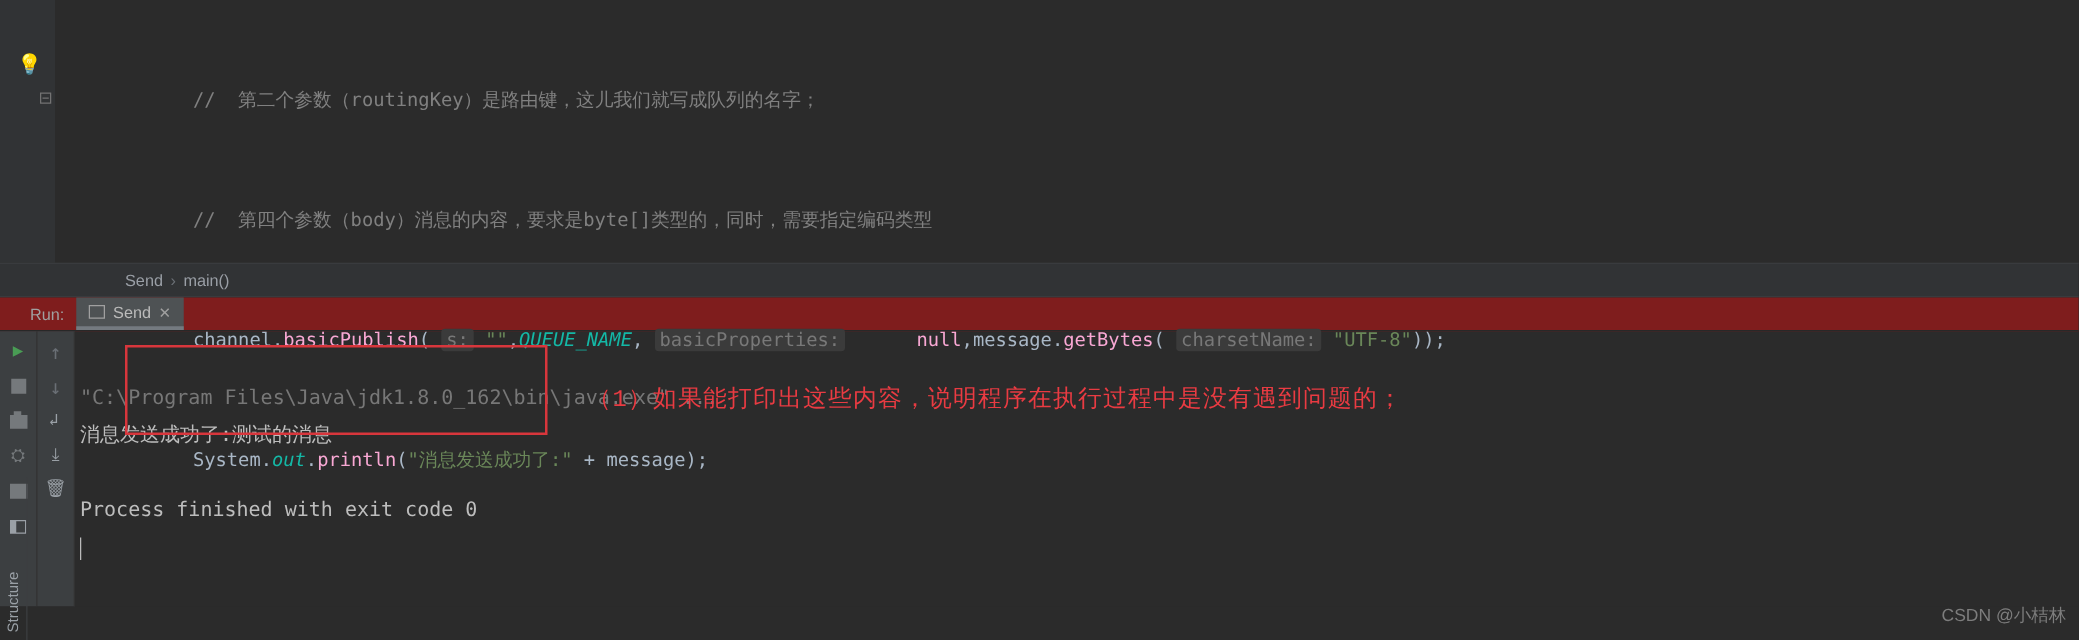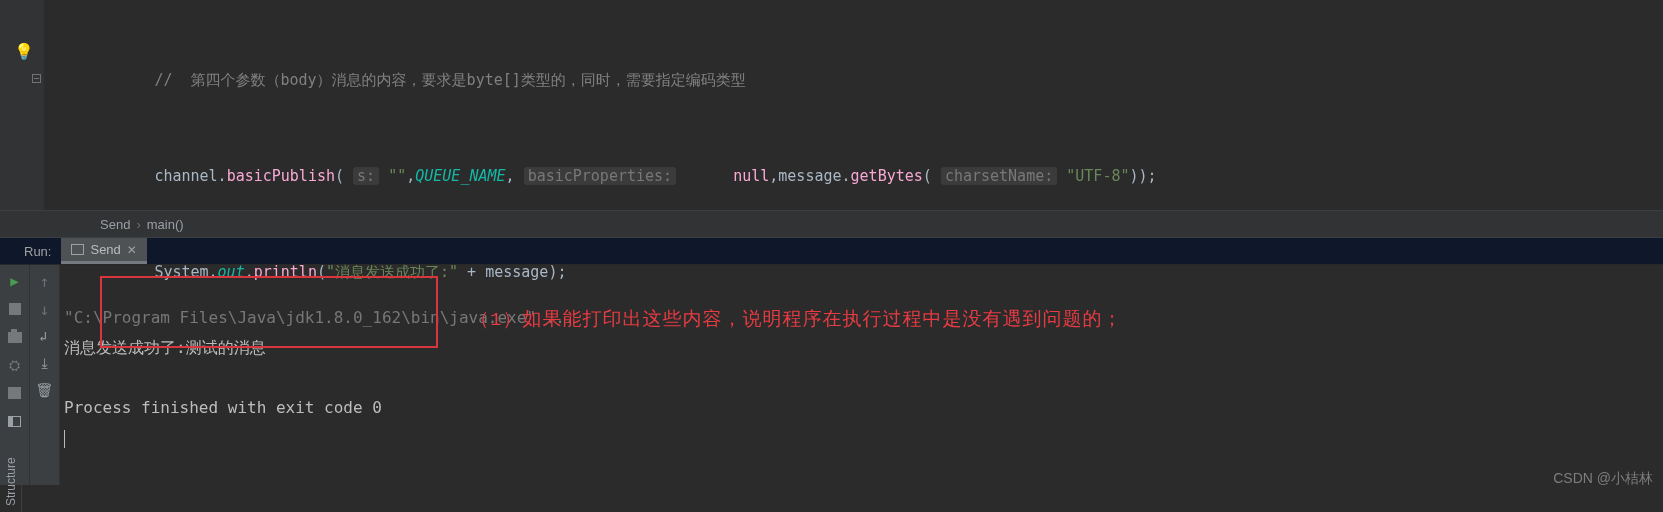--- a/index.html
+++ b/index.html
@@ -100,21 +100,21 @@
     display: flex;
     align-items: center;
     padding-left: 100px;
   }
   .breadcrumb .sep { margin: 0 6px; color: #6a6f75; }
   .run-panel {
     background: #2b2b2b;
   }
   .run-tabs {
     height: 27px;
-    background: #0f172a;
+    background: #7f1d1d;
     border-bottom: 1px solid #282828;
     display: flex;
     align-items: stretch;
     font-family: "Segoe UI", sans-serif;
     font-size: 13px;
     color: #bbbbbb;
   }
   .run-label {
     padding: 0 10px 0 24px;
     display:flex;align-items:center;
@@ -189,38 +189,39 @@
     left: 470px;
     top: 306px;
     color: #e93b42;
     font-size: 19px;
     font-family: Liberation Mono, monospace;
     letter-spacing: 1px;
   }
   .watermark {
     position: absolute;
     right: 10px;
-    bottom: 24px;
+    bottom: 10px;
     color: #7d7d7d;
     font-size: 14px;
     font-family: "Segoe UI",sans-serif;
   }
   .cursor {
     display:inline-block;width:1px;height:18px;background:#bbbbbb;vertical-align:middle;
   }
 </style>
 </head>
 <body>
 
 <div class="editor-area">
   <div class="nav-gutter">
     <div class="bulb">💡</div>
     <div class="fold"></div>
   </div>
   <div class="code">
+    <div class="row"><span class="cmt">            <span>//  第二个参数（routingKey）是路由键，这儿我们就写成队列的名字；</span></span></div>
     <div class="row"><span class="cmt">            <span>//  第四个参数（body）消息的内容，要求是byte[]类型的，同时，需要指定编码类型</span></span></div>
     <div class="row">            <span class="ident">channel</span>.<span class="call">basicPublish</span>( <span class="param-hint">s:</span> <span class="str">""</span>,<span class="static-field">QUEUE_NAME</span>, <span class="param-hint">basicProperties:</span> <span class="kw-null">null</span>,<span class="ident">message</span>.<span class="call">getBytes</span>( <span class="param-hint">charsetName:</span> <span class="str">"UTF-8"</span>));</div>
     <div class="row">            <span class="ident">System</span>.<span class="static-field">out</span>.<span class="call">println</span>(<span class="str">"消息发送成功了:"</span><span> + </span><span class="ident">message</span>);</div>
     
   </div>
 </div>
 
 <div class="breadcrumb">
   <span>Send</span>
   <span class="sep">›</span>

